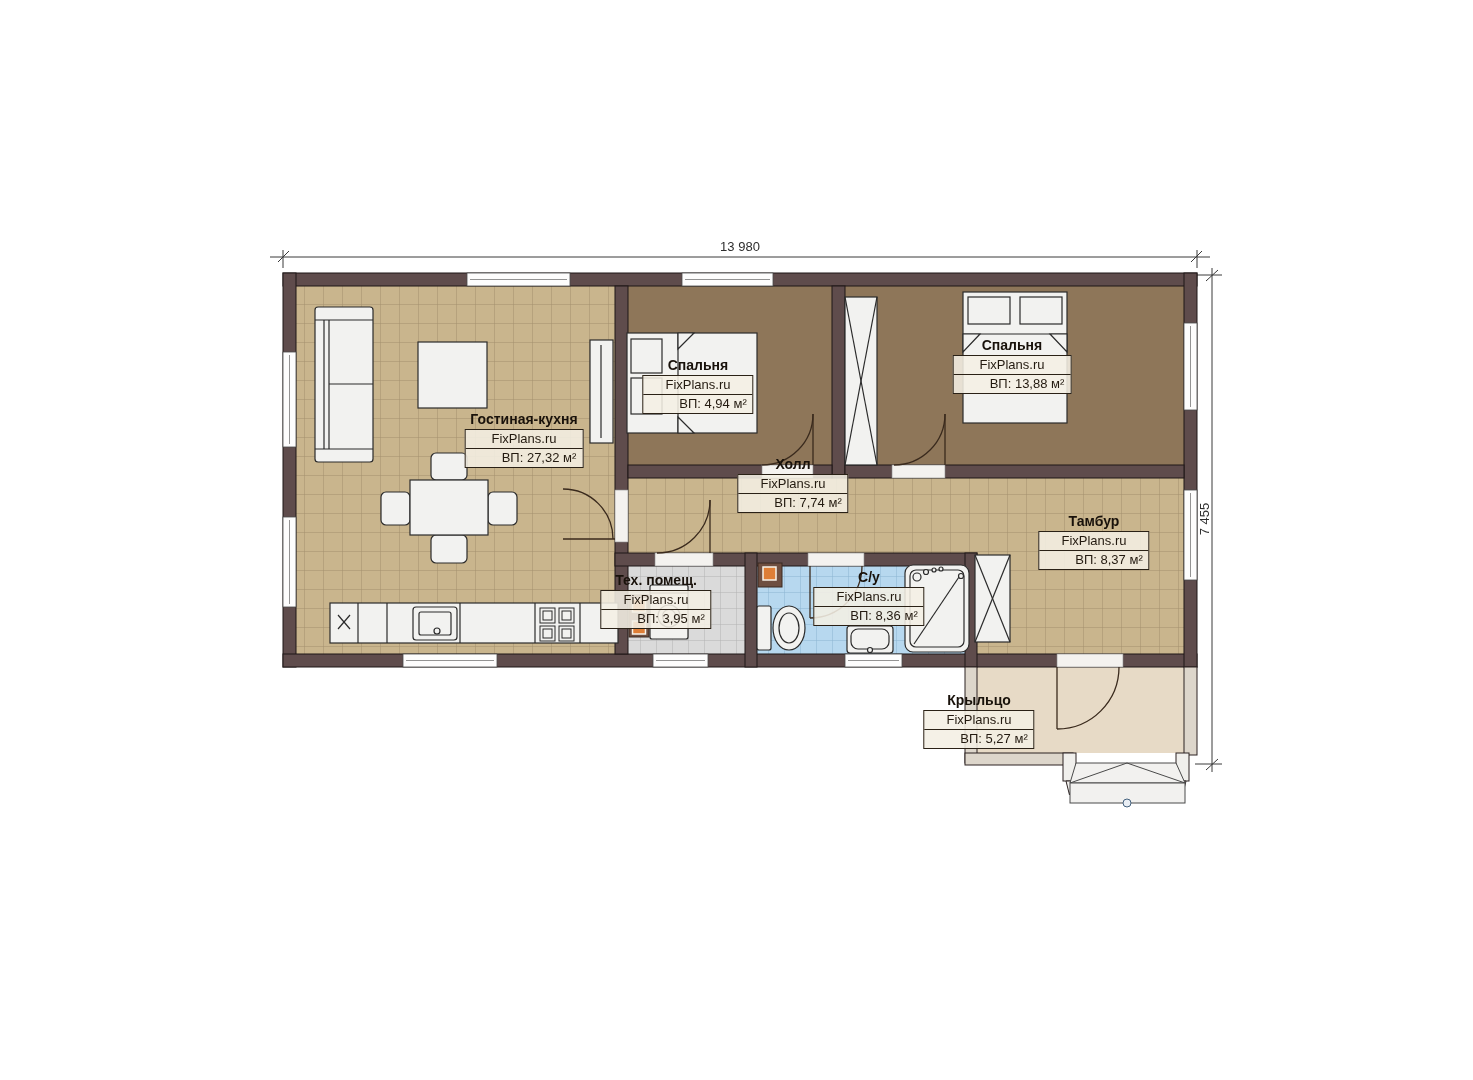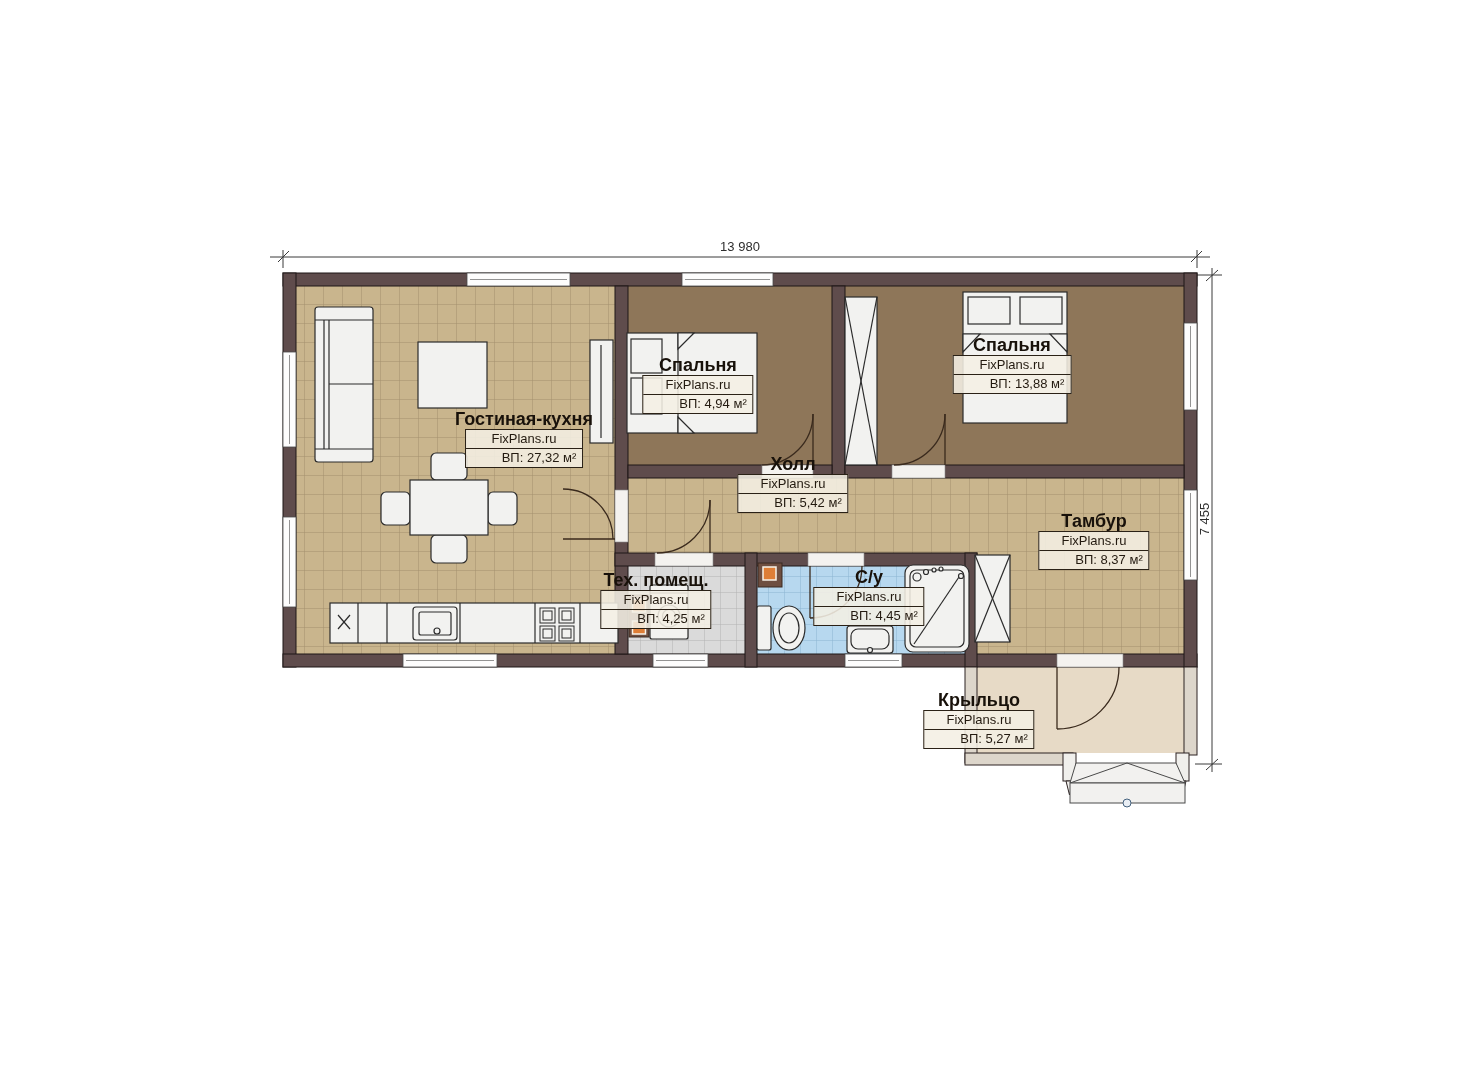--- a/index.html
+++ b/index.html
@@ -1,21 +1,21 @@
 <!DOCTYPE html>
 <html><head>
 <meta charset="utf-8">
 <style>
   html,body{margin:0;padding:0;}
   body{width:1473px;height:1080px;background:#ffffff;position:relative;overflow:hidden;
        font-family:"Liberation Sans",sans-serif;}
   #plan-stage{position:absolute;left:0;top:0;width:1473px;height:1080px;}
   #plan-svg{position:absolute;left:0;top:0;}
   .room-label{position:absolute;transform:translateX(-50%);text-align:center;color:#18110a;z-index:5;}
-  .room-name{font-weight:bold;font-size:18px;line-height:15px;white-space:nowrap;margin-bottom:2px;}
+  .room-name{font-weight:bold;font-size:14px;line-height:15px;white-space:nowrap;margin-bottom:2px;}
   .label-box{display:inline-block;border:1.6px solid #2a2116;background:rgba(244,239,228,0.88);}
   .label-row{padding:1px 6px;font-size:13px;line-height:16px;white-space:nowrap;color:#231a10;}
   .label-row + .label-row{border-top:1.6px solid #2a2116;padding-left:36px;}
   .dim-label{position:absolute;font-size:13px;color:#2e2e2e;z-index:4;white-space:nowrap;}
   #dim-top-label{left:740px;top:239px;transform:translateX(-50%);}
   #dim-right-label{left:1204px;top:519px;transform:translate(-50%,-50%) rotate(-90deg);}
 </style>
 </head>
 <body>
 
@@ -312,45 +312,45 @@
     <div class="label-box">
       <div class="label-row">FixPlans.ru</div>
       <div class="label-row">ВП: 13,88 м²</div>
     </div>
   </div>
 
   <div class="room-label" style="left:793px;top:457px;">
     <div class="room-name">Холл</div>
     <div class="label-box">
       <div class="label-row">FixPlans.ru</div>
-      <div class="label-row">ВП: 5,42 м²</div>
+      <div class="label-row">ВП: 7,74 м²</div>
     </div>
   </div>
 
   <div class="room-label" style="left:1094px;top:514px;">
     <div class="room-name">Тамбур</div>
     <div class="label-box">
       <div class="label-row">FixPlans.ru</div>
       <div class="label-row">ВП: 8,37 м²</div>
     </div>
   </div>
 
   <div class="room-label" style="left:656px;top:573px;">
     <div class="room-name">Тех. помещ.</div>
     <div class="label-box">
       <div class="label-row">FixPlans.ru</div>
-      <div class="label-row">ВП: 4,25 м²</div>
+      <div class="label-row">ВП: 3,95 м²</div>
     </div>
   </div>
 
   <div class="room-label" style="left:869px;top:570px;">
     <div class="room-name">С/у</div>
     <div class="label-box">
       <div class="label-row">FixPlans.ru</div>
-      <div class="label-row">ВП: 4,45 м²</div>
+      <div class="label-row">ВП: 8,36 м²</div>
     </div>
   </div>
 
   <div class="room-label" style="left:979px;top:693px;">
     <div class="room-name">Крыльцо</div>
     <div class="label-box">
       <div class="label-row">FixPlans.ru</div>
       <div class="label-row">ВП: 5,27 м²</div>
     </div>
   </div>

